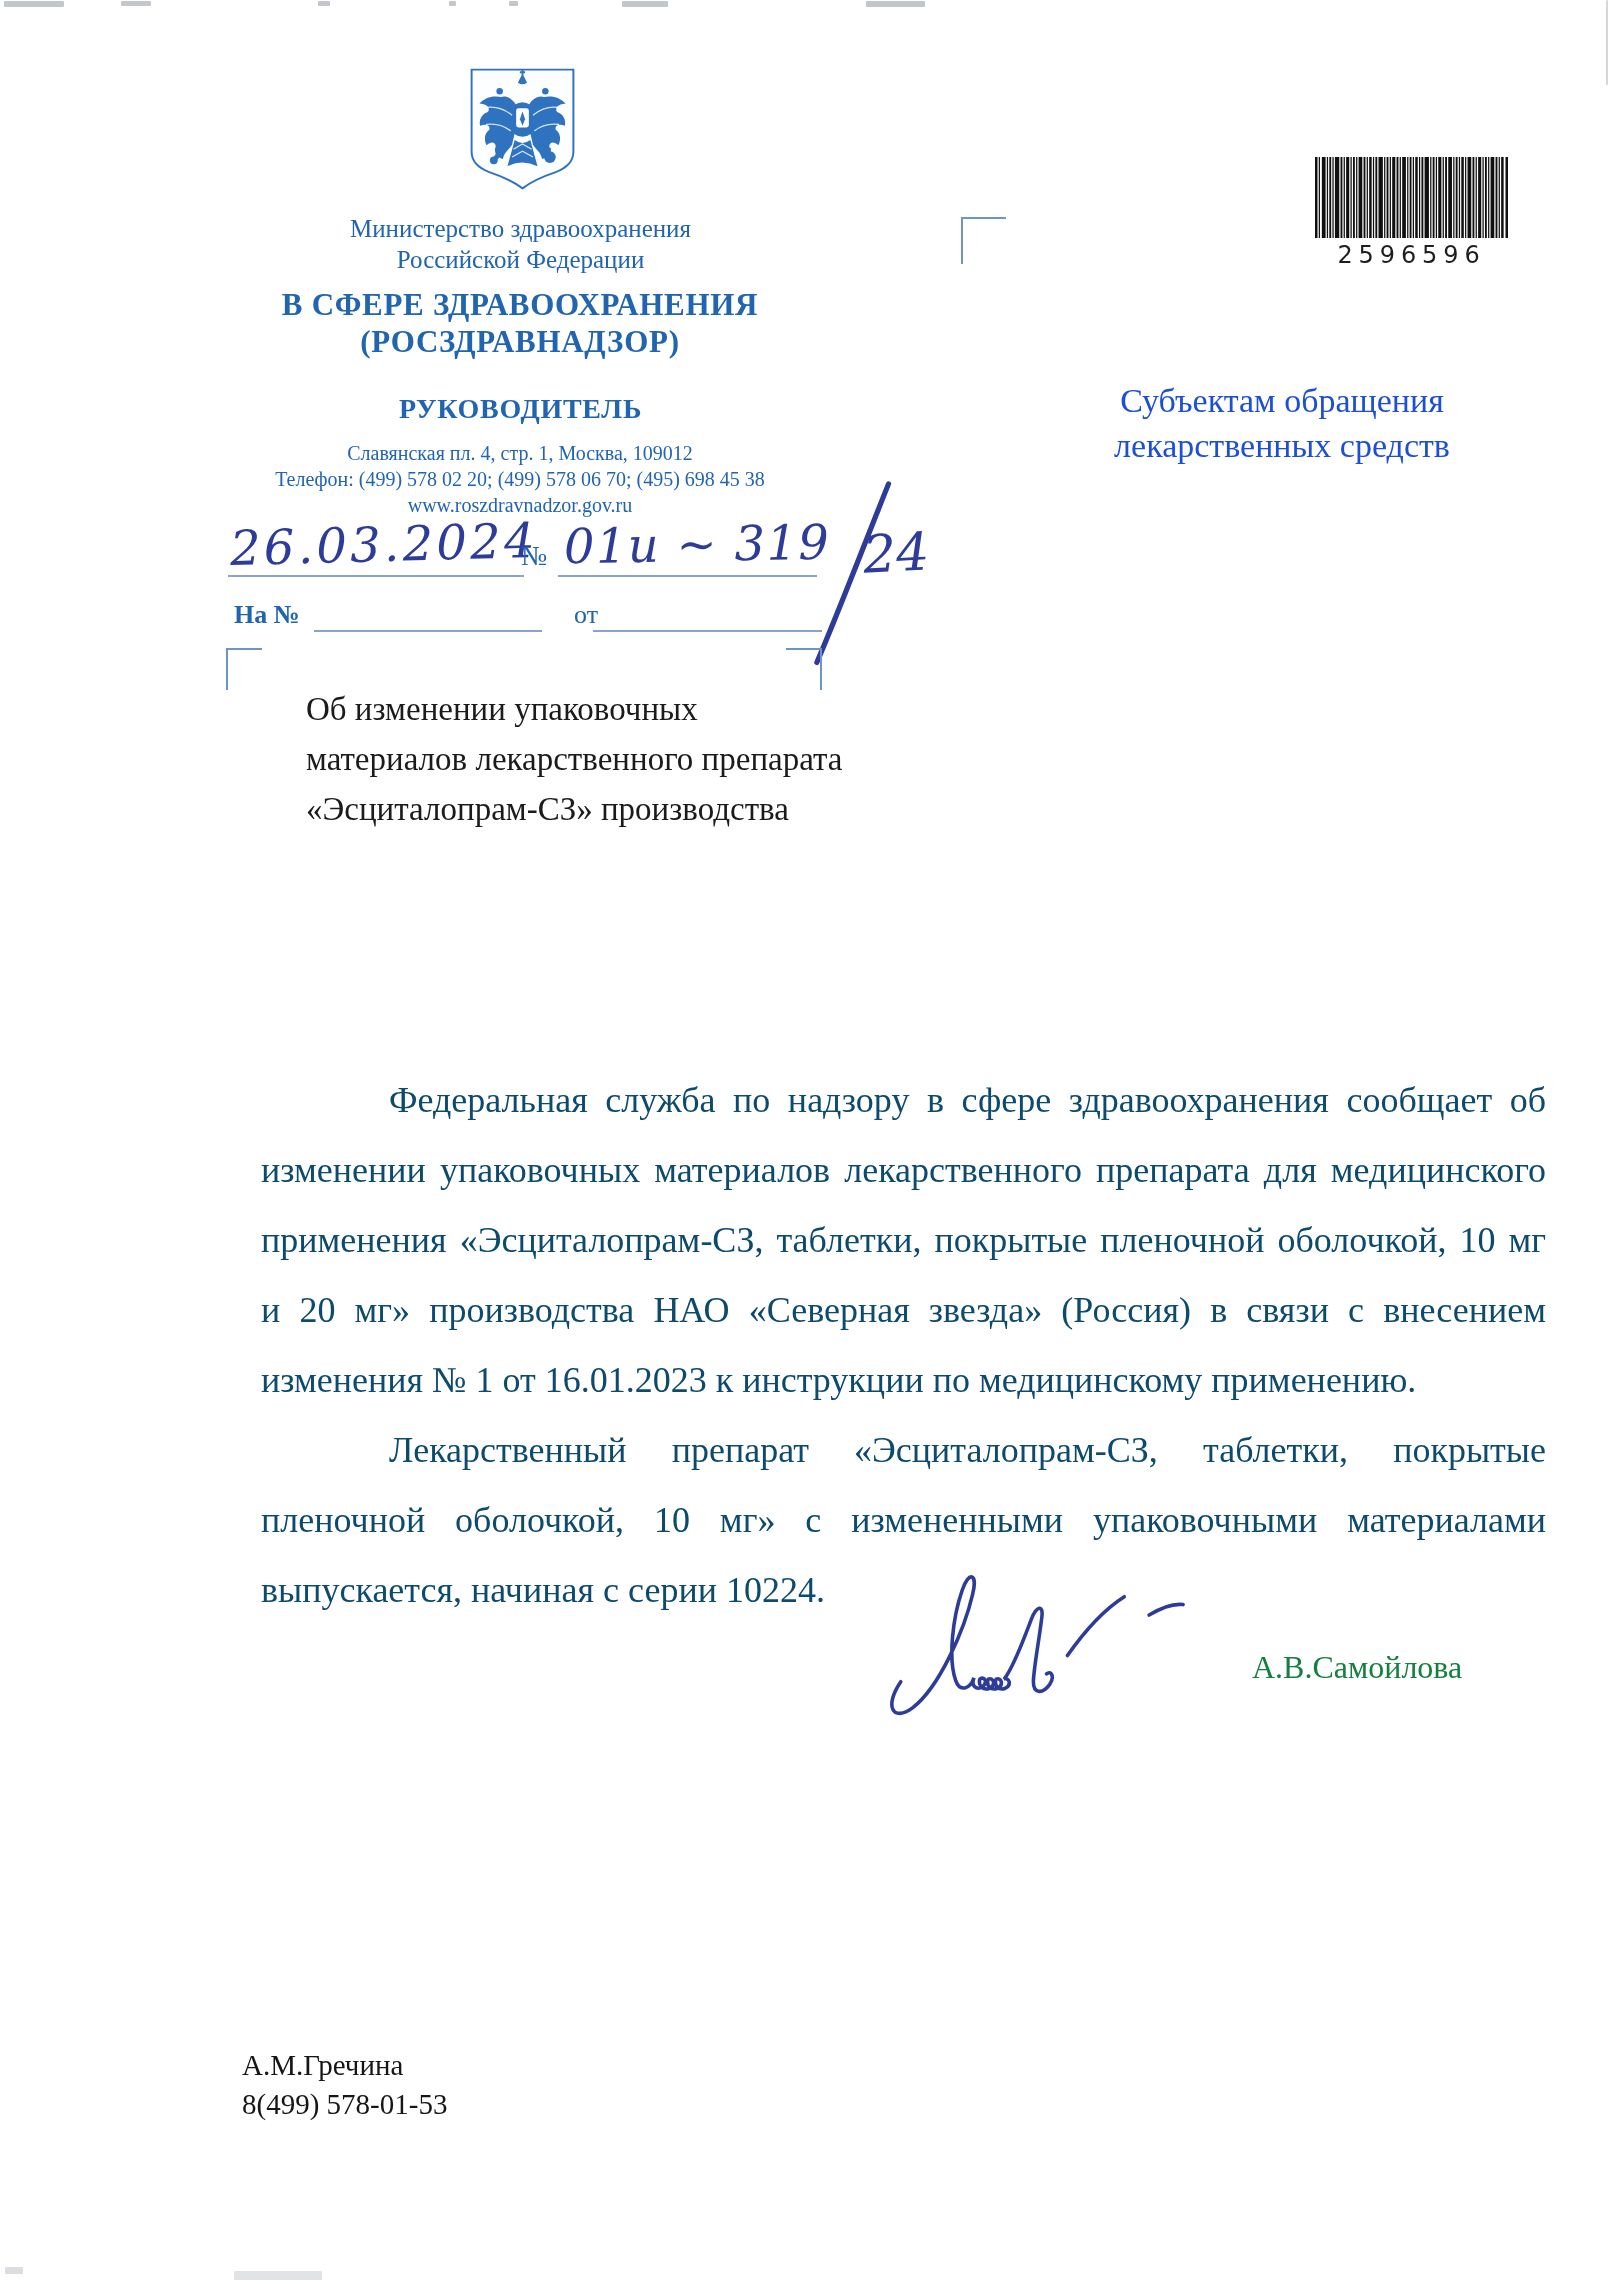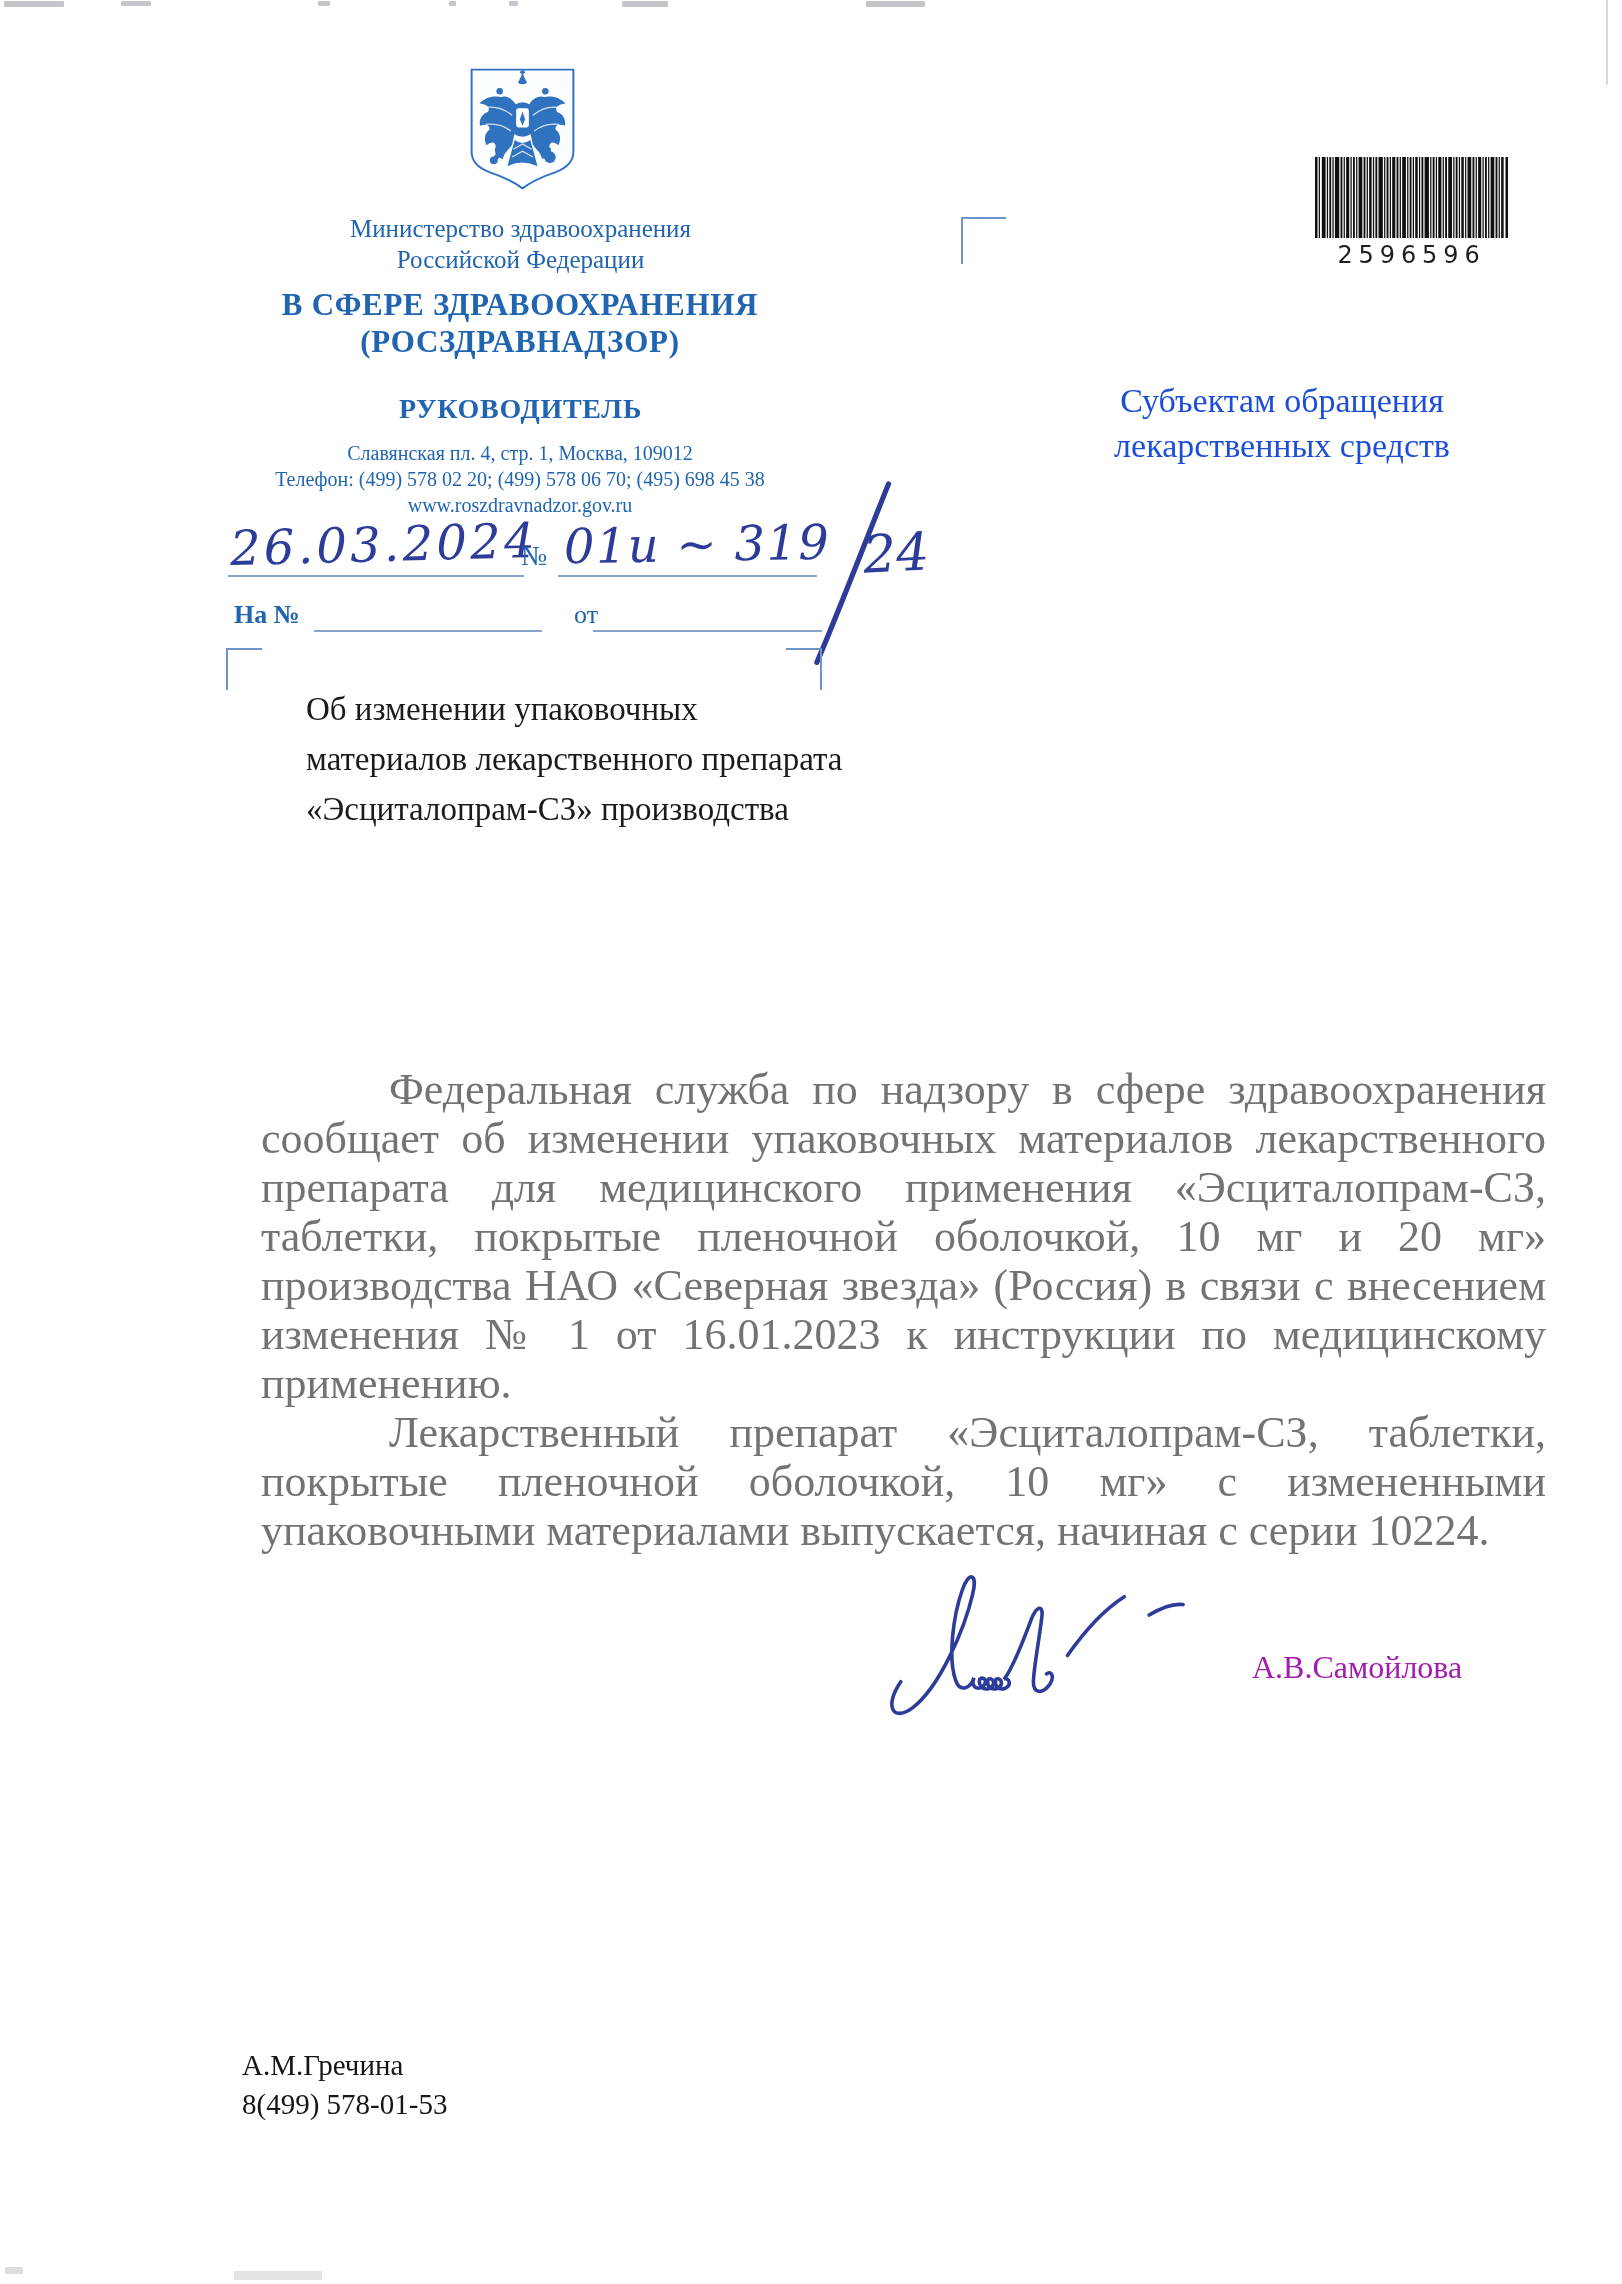--- a/index.html
+++ b/index.html
@@ -36,26 +36,26 @@
   .addressee{left:1066px;top:378px;width:432px;text-align:center;font-size:34px;line-height:45px;color:#1d4ed8;}
   
   .barcode-num{
     left:1315px;top:241px;width:193px;text-align:center;
     font-family:"DejaVu Sans","Liberation Sans",sans-serif;
     font-size:24px;letter-spacing:5.9px;color:#1e1e1e;
   }
   
   .body-text{
     left:261px;top:1065px;width:1285px;
-    font-size:44px;line-height:49px;color:#737373;
+    font-size:36px;line-height:70px;color:#0c4a6e;
     text-align:justify;
   }
   .body-text p{margin:0;text-indent:128px;}
   
-  .sig-name{left:1252px;top:1649px;font-size:32px;color:#a21caf;}
+  .sig-name{left:1252px;top:1649px;font-size:32px;color:#15803d;}
   .executor{left:242px;top:2046px;font-size:29px;line-height:39px;color:#161616;}
   
   .artifact{background:#c3c7cb;border-radius:1.3px;}
 </style>
 </head>
 <body>
 
 <div class="page">
 
   <div class="abs artifact" style="left:3.9px;top:1.3px;width:60px;height:5.9px;"></div>

